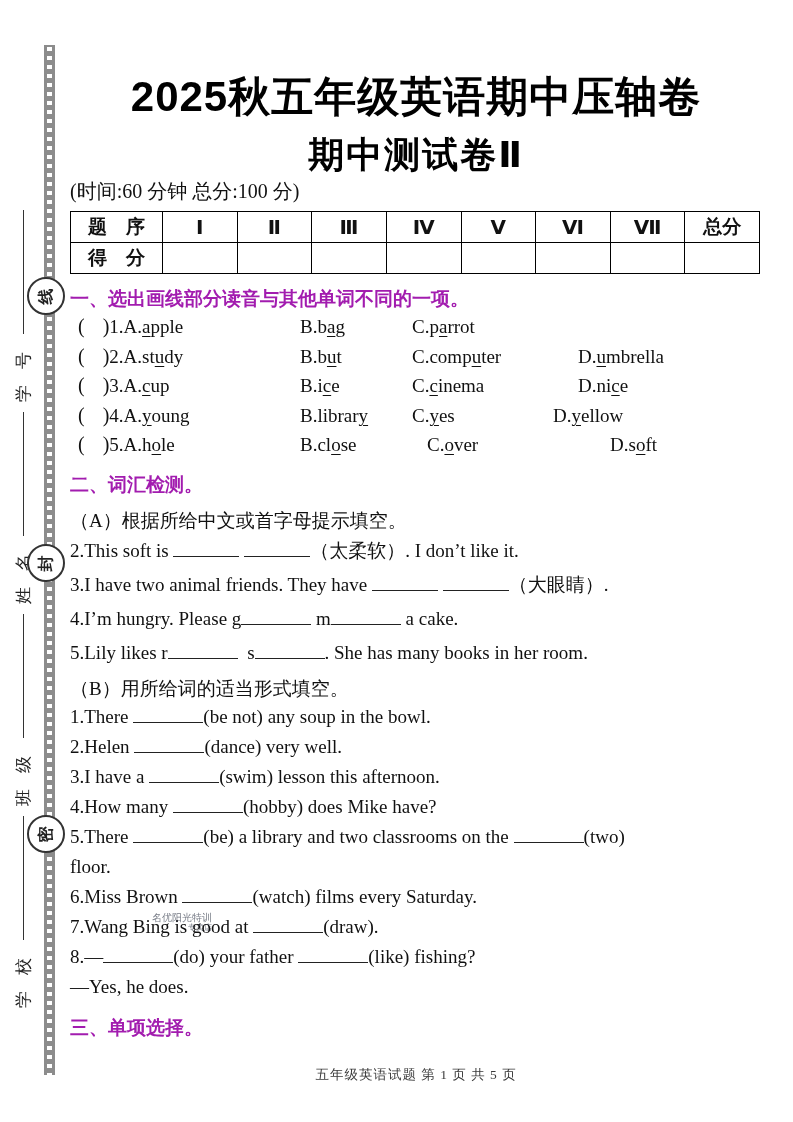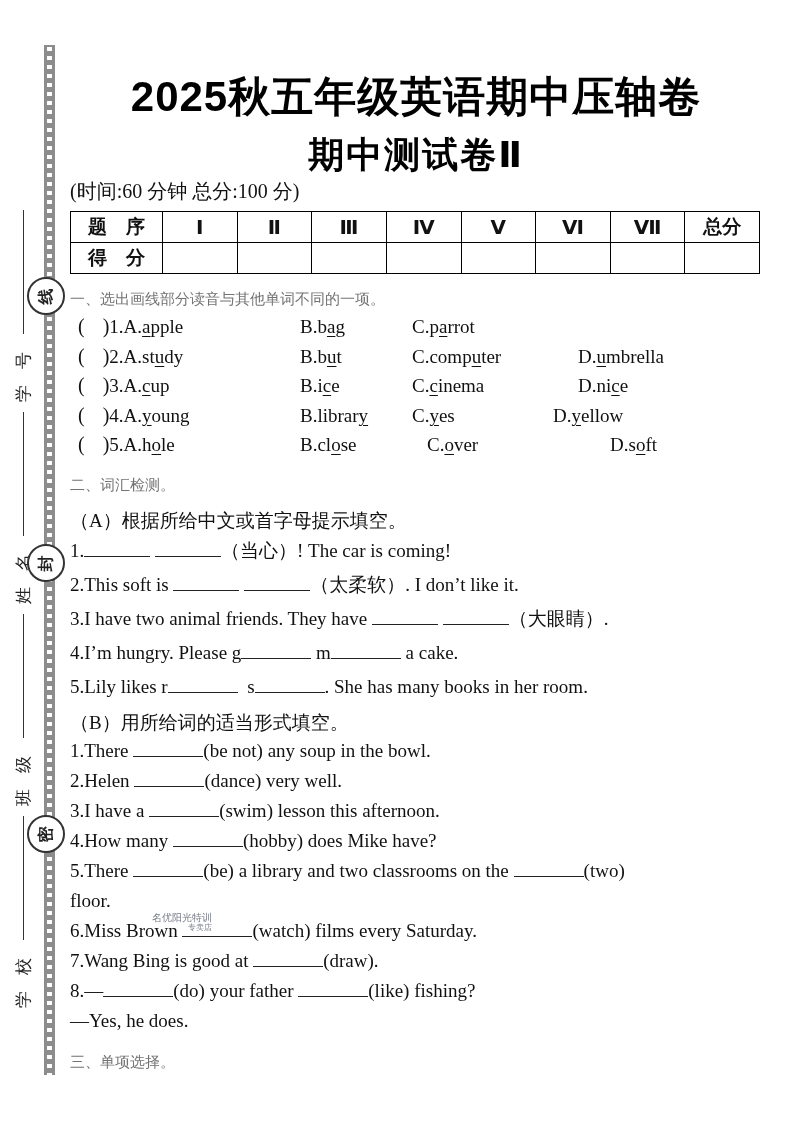--- a/index.html
+++ b/index.html
@@ -31,21 +31,21 @@
     font-weight:900;font-size:36px;line-height:48px;color:#000;letter-spacing:2px;}
   .meta{text-align:left;font-size:20px;line-height:24px;color:#111;}
   
   table.score{margin-top:8px;border-collapse:collapse;width:690px;table-layout:fixed;}
   table.score td{border:1px solid #000;height:30px;text-align:center;vertical-align:middle;
     font-family:"Liberation Sans","DejaVu Sans",sans-serif;font-size:19px;font-weight:700;
     padding:0;overflow:hidden;}
   table.score td.rom{font-size:20px;font-weight:600;}
   
   .sec-head{margin-top:12px;font-family:"Liberation Sans","DejaVu Sans",sans-serif;
-    font-weight:400;font-size:15px;line-height:26px;color:#737373;}
+    font-weight:700;font-size:19px;line-height:26px;color:#a21caf;}
   .sec-head.mt8{}
   .sec-head.mt4{margin-top:13px;}
   .sub-head{margin-top:10px;font-size:19px;line-height:26px;color:#111;}
   .sub-head.mt6{margin-top:6px;}
   
   .q-row{display:grid;grid-template-columns:222px 112px 141px auto;
     margin-left:8px;line-height:29.5px;font-size:19px;}
   .pbr{font-size:20px;}
   .pgap{display:inline-block;width:18px;}
   .u{text-decoration:underline;text-underline-offset:3px;text-decoration-thickness:1px;}
@@ -173,21 +173,20 @@
     <div class="q-row">
       <span><span class="pbr">(</span><span class="pgap"></span><span class="pbr">)</span><span>5.A.h</span><span class="u">o</span><span>le</span></span>
       <span class="opt"><span>B.cl</span><span class="u">o</span><span>se</span></span>
       <span class="opt ml28"><span>C.</span><span class="u">o</span><span>ver</span></span>
       <span class="opt ml57"><span>D.s</span><span class="u">o</span><span>ft</span></span>
     </div>
 
     <div class="sec-head mt8">二、词汇检测。</div>
     <div class="sub-head">（A）根据所给中文或首字母提示填空。</div>
 
-    <div class="lineA"><span>1.</span><span class="blank w66"></span><span>&nbsp;</span><span class="blank w66"></span><span>（当心）! The car is coming!</span></div>
     <div class="lineA"><span>2.This soft is&nbsp;</span><span class="blank w66"></span><span>&nbsp;</span><span class="blank w66"></span><span>（太柔软）. I don’t like it.</span></div>
     <div class="lineA"><span>3.I have two animal friends. They have&nbsp;</span><span class="blank w66"></span><span>&nbsp;</span><span class="blank w66"></span><span>（大眼睛）.</span></div>
     <div class="lineA"><span>4.I’m hungry. Please g</span><span class="blank"></span><span>&nbsp;m</span><span class="blank"></span><span>&nbsp;a cake.</span></div>
     <div class="lineA"><span>5.Lily likes r</span><span class="blank"></span><span>&nbsp;&nbsp;s</span><span class="blank"></span><span>. She has many books in her room.</span></div>
 
     <div class="sub-head mt6">（B）用所给词的适当形式填空。</div>
 
     <div class="lineB"><span>1.There&nbsp;</span><span class="blank"></span><span>(be not) any soup in the bowl.</span></div>
     <div class="lineB"><span>2.Helen&nbsp;</span><span class="blank"></span><span>(dance) very well.</span></div>
     <div class="lineB"><span>3.I have a&nbsp;</span><span class="blank"></span><span>(swim) lesson this afternoon.</span></div>
@@ -196,14 +195,15 @@
     <div class="lineB">floor.</div>
     <div class="lineB"><span>6.Miss Brown&nbsp;</span><span class="blank"></span><span>(watch) films every Saturday.</span></div>
     <div class="lineB"><span>7.Wang Bing is good at&nbsp;</span><span class="blank"></span><span>(draw).</span></div>
     <div class="lineB"><span>8.—</span><span class="blank"></span><span>(do) your father&nbsp;</span><span class="blank"></span><span>(like) fishing?</span></div>
     <div class="lineB">—Yes, he does.</div>
 
     <div class="sec-head mt4">三、单项选择。</div>
 
   </div>
 
+  <div class="footer">五年级英语试题 第 1 页 共 5 页</div>
 
 </div>
 
 </body></html>

